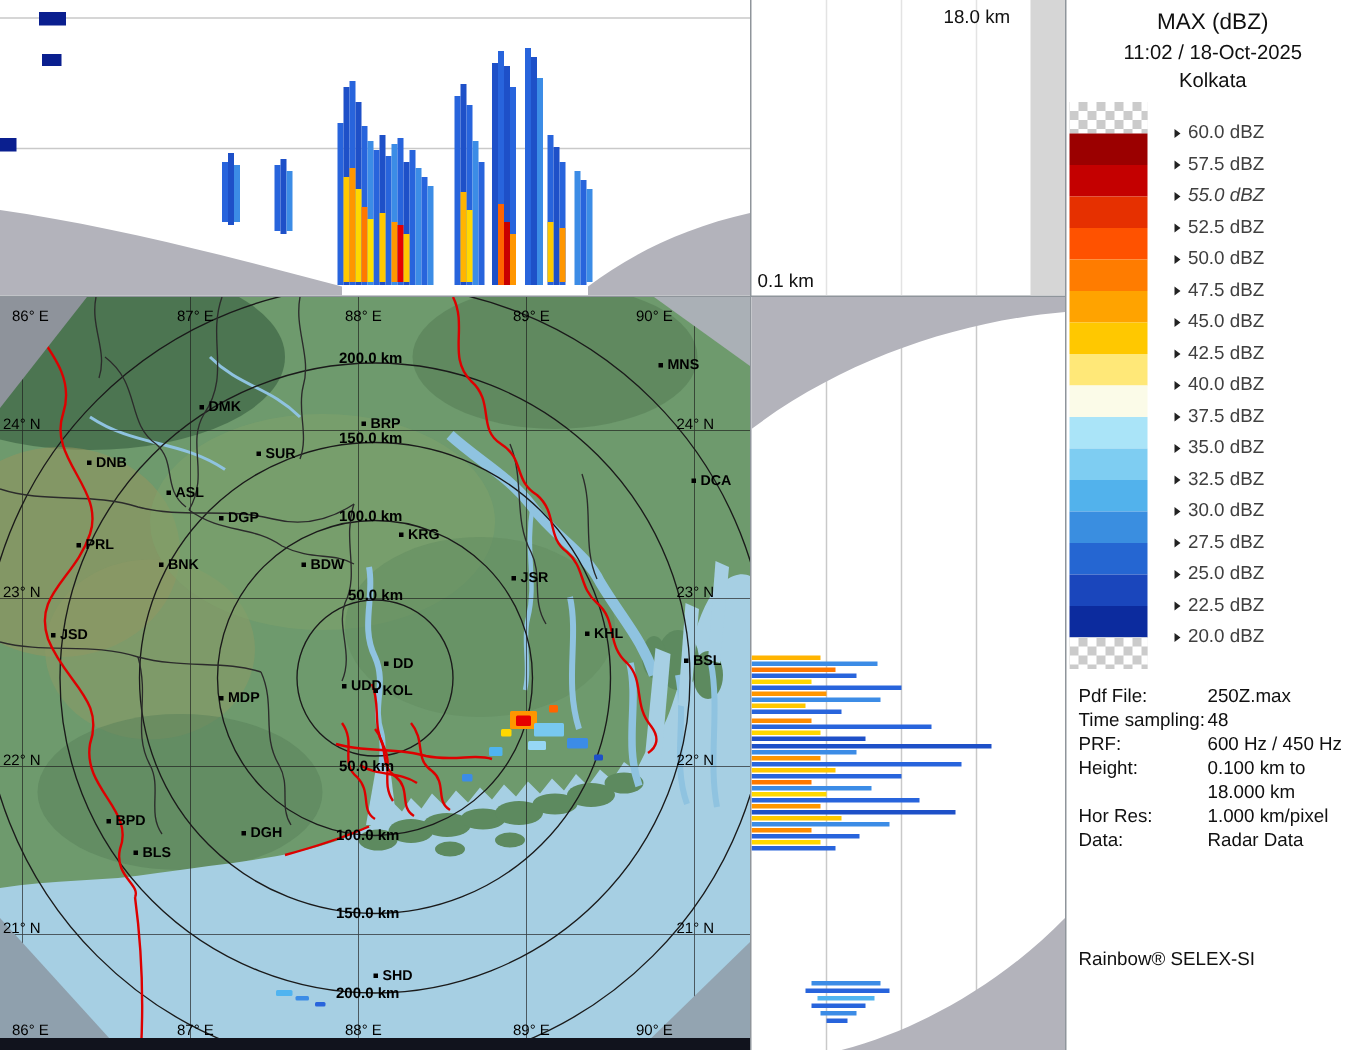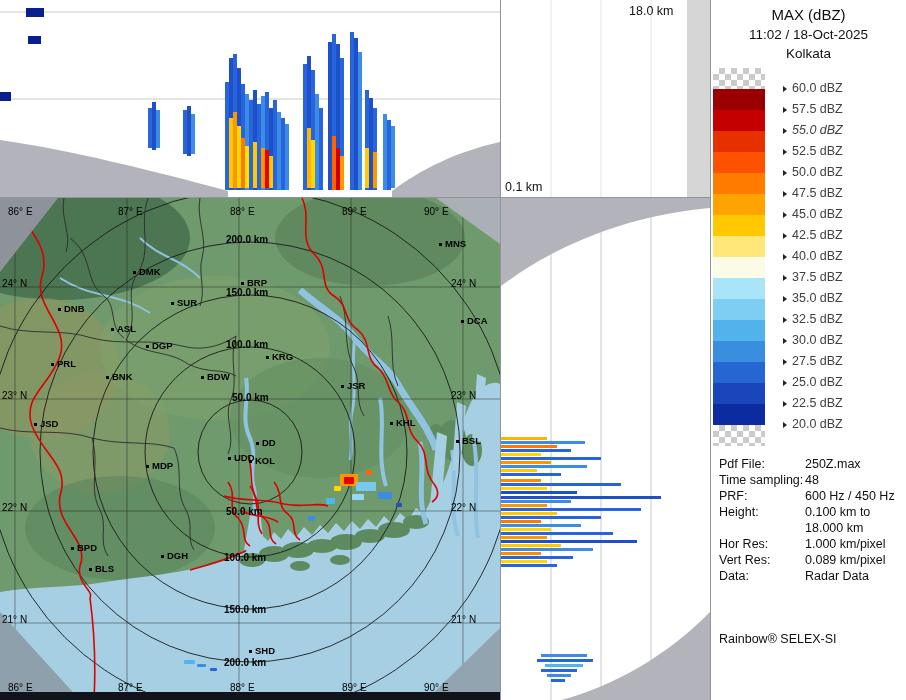--- a/index.html
+++ b/index.html
@@ -402,24 +402,20 @@
         </div>
         <div class="irow">
           <span class="ilab"></span>
           <span class="ival">18.000 km</span>
         </div>
         <div class="irow">
           <span class="ilab">Hor Res:</span>
           <span class="ival">1.000 km/pixel</span>
         </div>
         <div class="irow">
-          <span class="ilab">Vert Res:</span>
-          <span class="ival">0.089 km/pixel</span>
-        </div>
-        <div class="irow">
           <span class="ilab">Data:</span>
           <span class="ival">Radar Data</span>
         </div>
       </div>
     <div class="lg-footer">Rainbow® SELEX-SI</div>
   </div>
 
 </div>
 
 </body></html>

